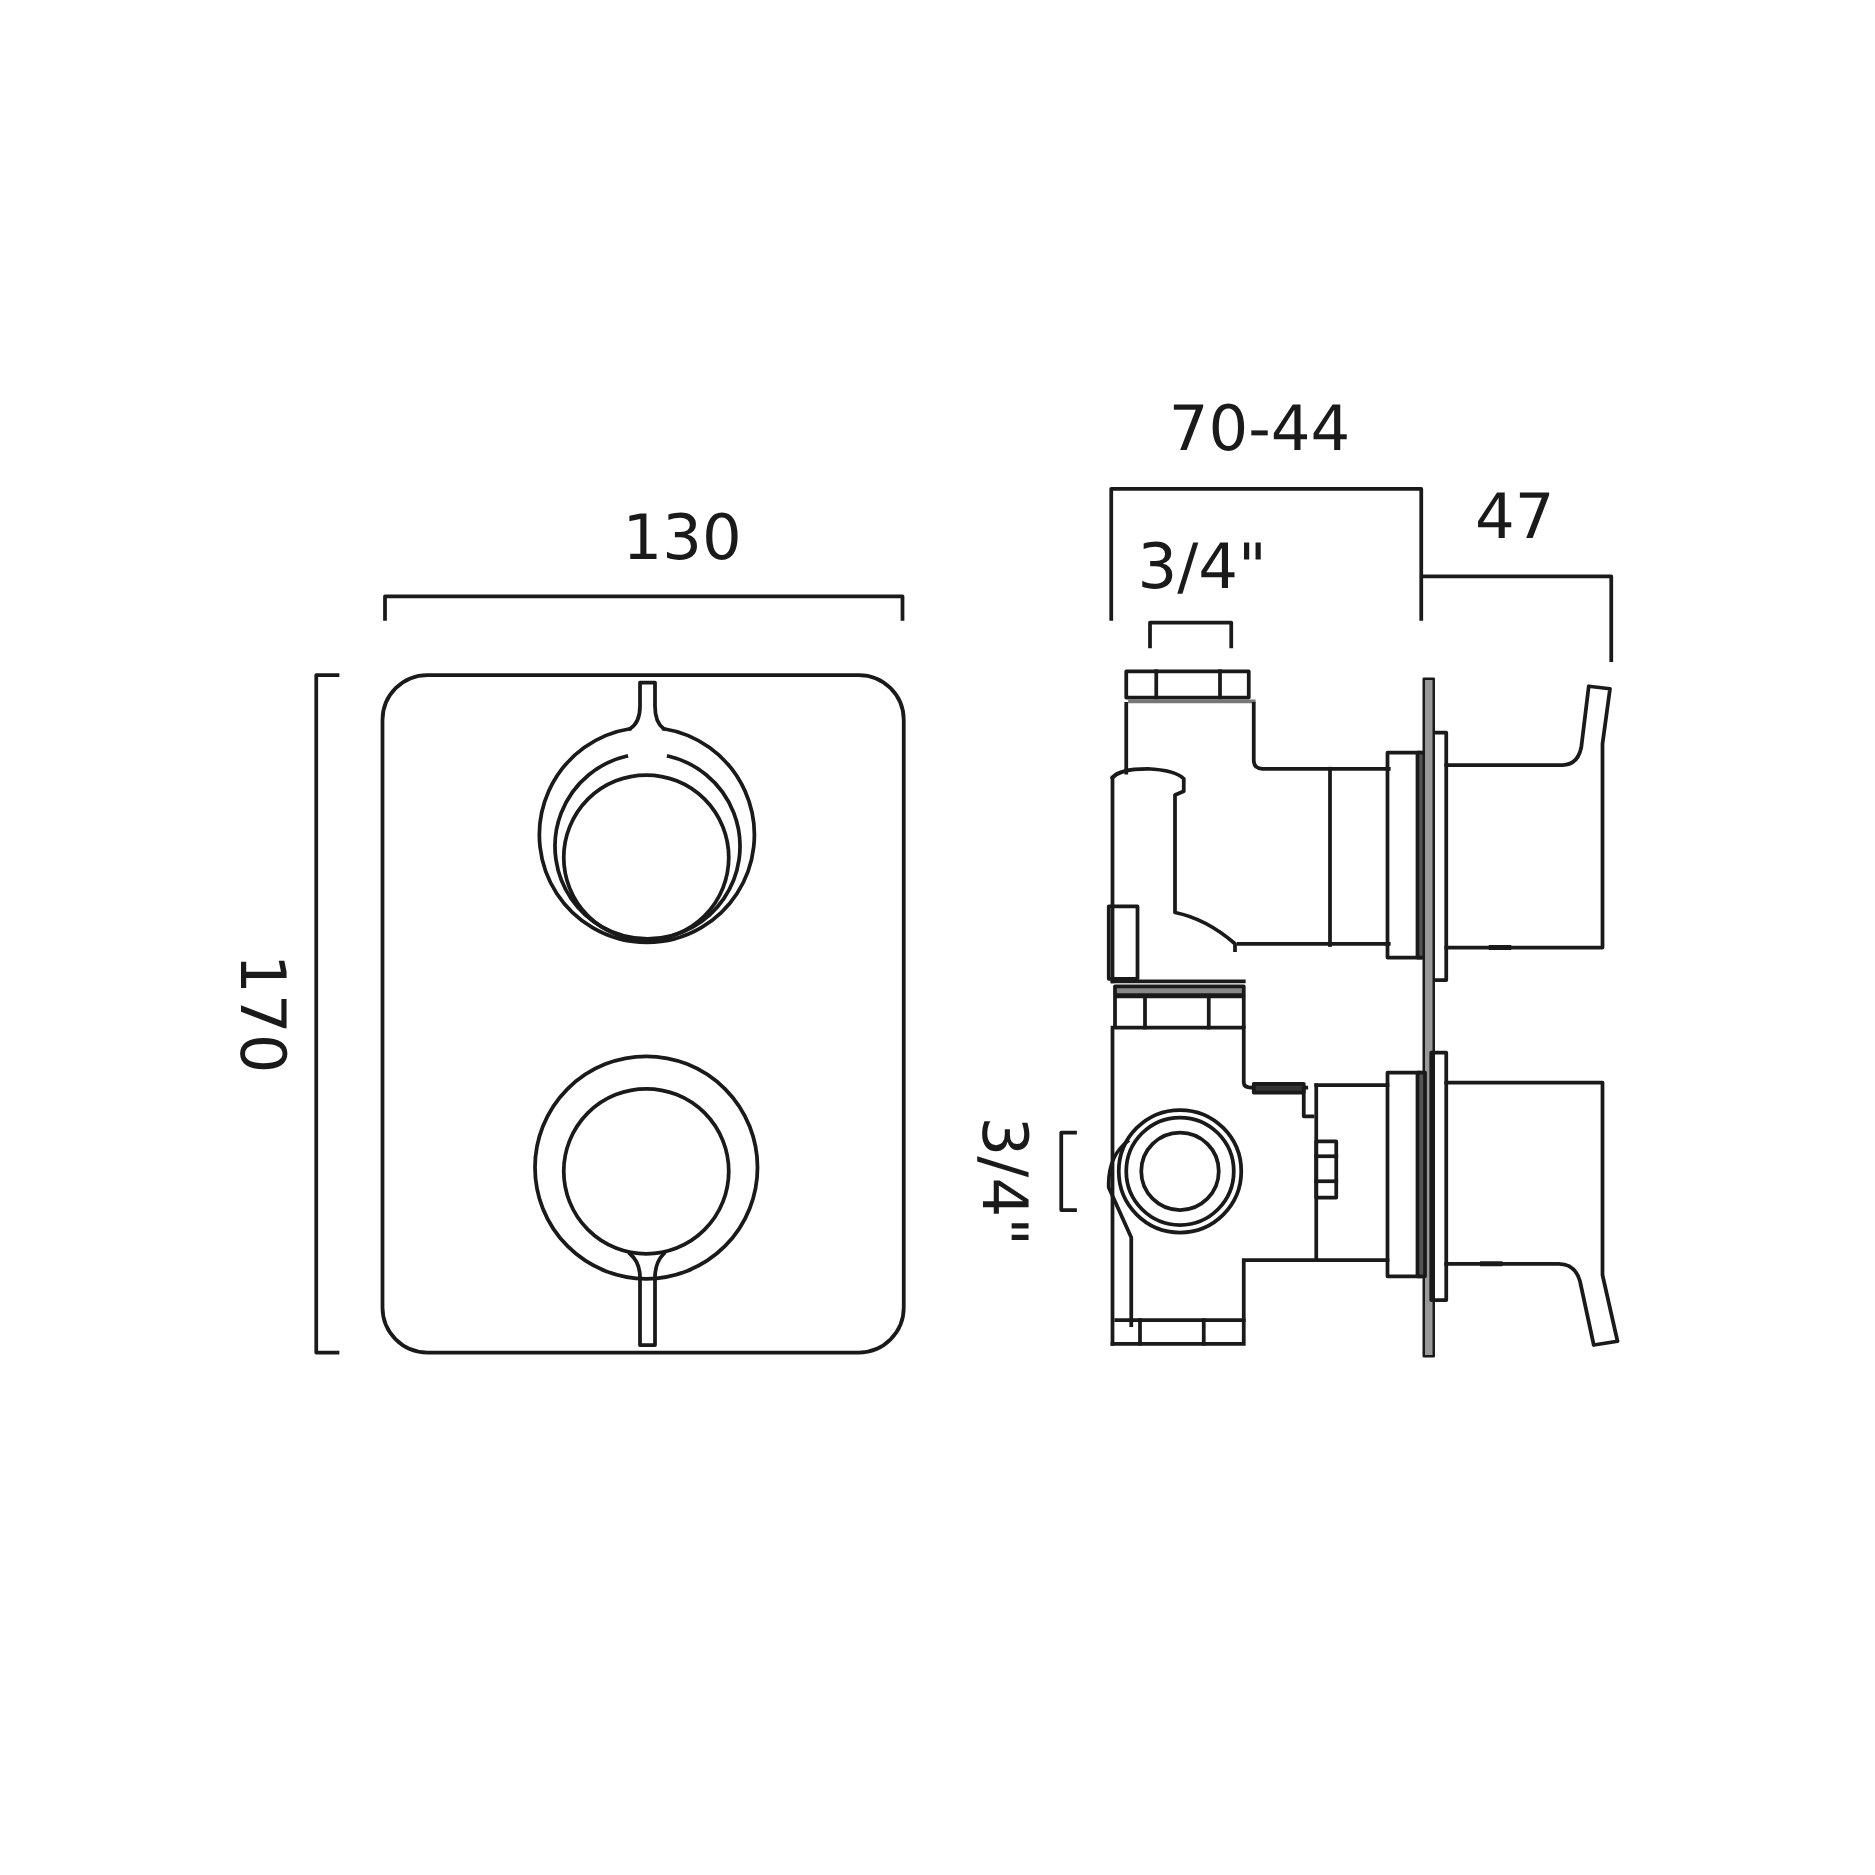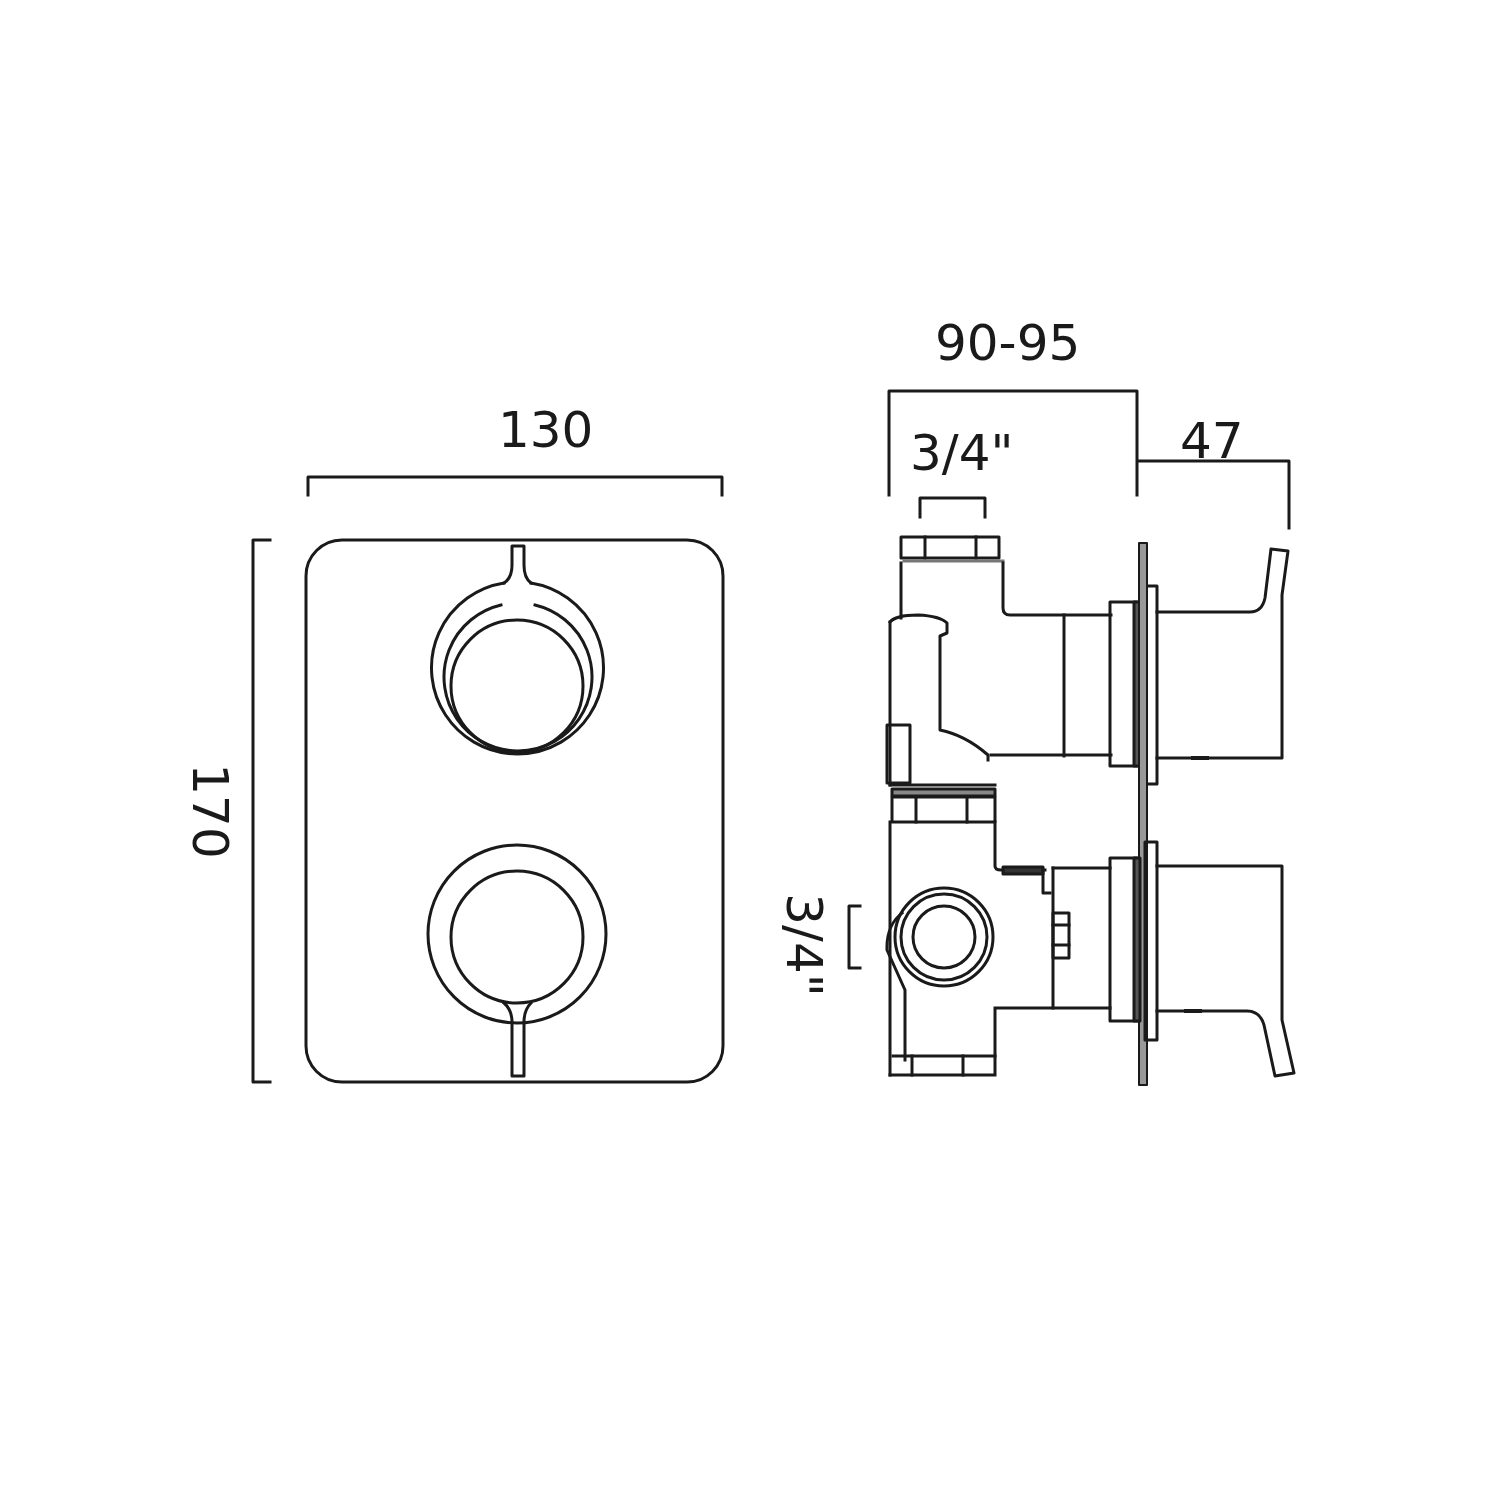--- a/index.html
+++ b/index.html
@@ -15,22 +15,22 @@
     }
     svg { position: absolute; left: 0; top: 0; }
   </style>
 </head>
 <body>
 
 <div class="canvas">
 
   <div class="dim-label" style="left:498px; top:405px;">130</div>
   <div class="dim-label" style="left:162px; top:786px; transform: rotate(90deg); transform-origin: center;">170</div>
-  <div class="dim-label" style="left:935px; top:318px;">90-95</div>
-  <div class="dim-label" style="left:1180px; top:388px;margin-top:28px;">47</div>
+  <div class="dim-label" style="left:935px; top:318px;">70-44</div>
+  <div class="dim-label" style="left:1180px; top:388px;">47</div>
   <div class="dim-label" style="left:910px; top:428px;">3/4"</div>
   <div class="dim-label" style="left:752px; top:920px; transform: rotate(90deg); transform-origin: center;">3/4"</div>
 
   <svg width="1500" height="1500" viewBox="0 0 1500 1500">
     <g fill="none" stroke="#1a1a1a" stroke-width="3" stroke-linejoin="round" stroke-linecap="square">
 
       <path d="M308 495 V477 H722 V495"></path>
 
       <path d="M270 540 H253 V1082 H270"></path>
 

